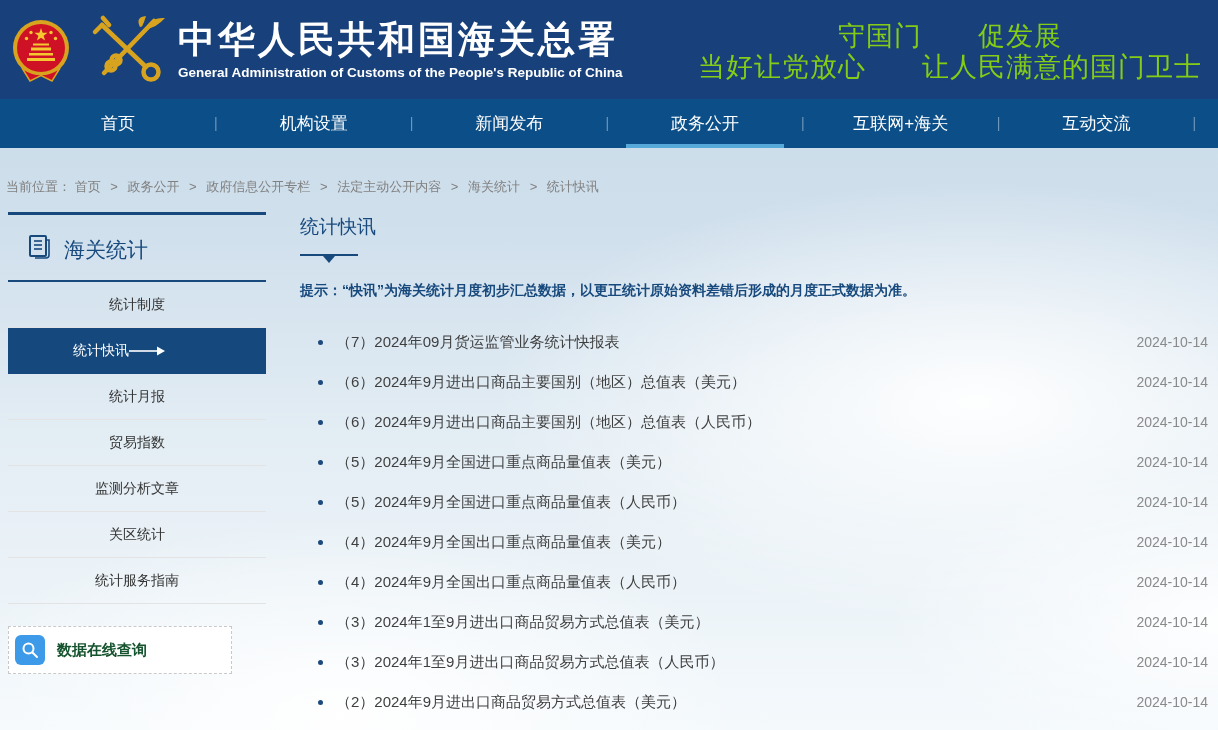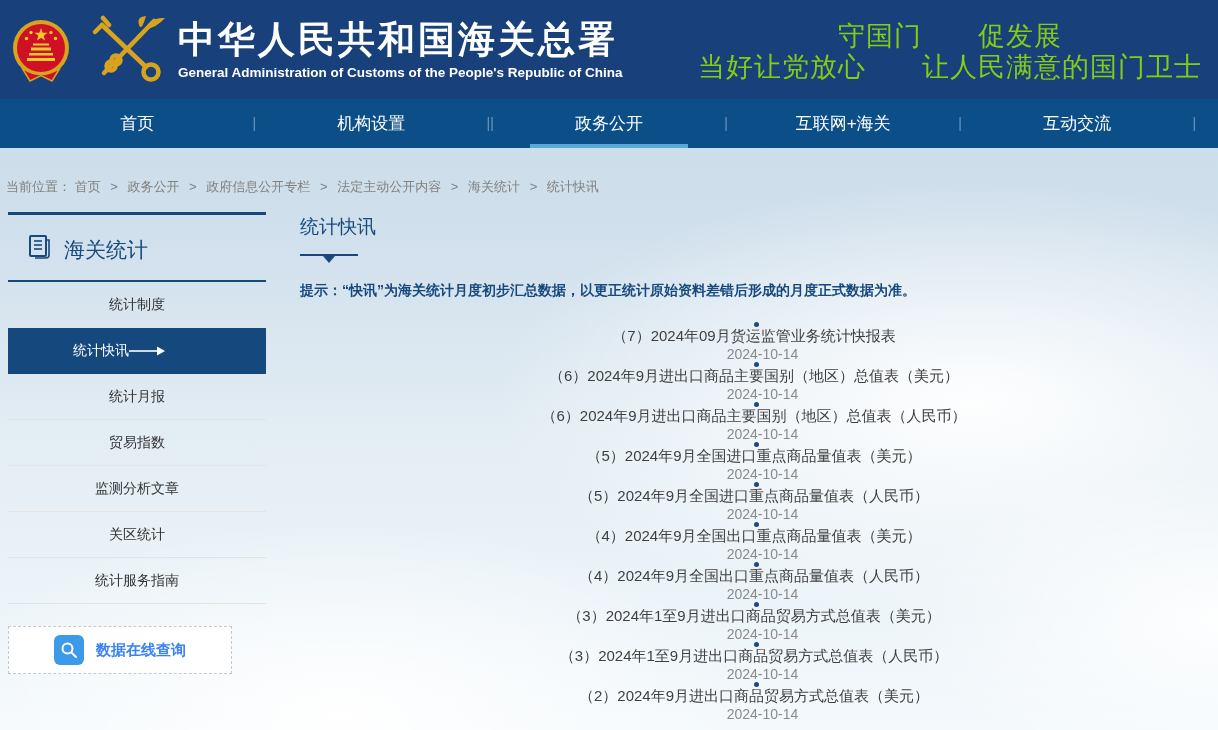--- a/index.html
+++ b/index.html
@@ -43,35 +43,35 @@
   
   .sidebar{width:258px;border-top:3px solid #17497d;flex-shrink:0;}
   .sidebar-head{display:flex;align-items:center;gap:13px;padding:19px 0 15px 20px;
     border-bottom:2px solid #17497d;color:#17497d;font-size:21px;}
   .sidebar ul{list-style:none;margin:0;padding:0;}
   .sidebar li{display:flex;align-items:center;justify-content:center;
     padding:0 20px;height:46px;font-size:14px;color:#333;
     border-bottom:1px solid #e3e3e3;cursor:pointer;box-sizing:border-box;}
   .sidebar li.active{background:#15497e;color:#fff;border-bottom:none;padding-right:56px;}
   .query-btn{margin-top:22px;width:224px;height:48px;background:#fff;
-    border:1px dashed #c9c9c9;display:flex;align-items:center;justify-content:center;
-    gap:12px;font-size:15px;font-weight:bold;color:#3b82f6;cursor:pointer;
+    border:1px dashed #c9c9c9;display:flex;align-items:center;justify-content:flex-start;
+    gap:12px;font-size:15px;font-weight:bold;color:#14532d;cursor:pointer;
     font-family:inherit;}
   .search-badge{width:30px;height:30px;background:#3d9ae8;border-radius:6px;
     display:flex;align-items:center;justify-content:center;flex-shrink:0;}
   
   .main{flex:1;margin-left:34px;min-width:0;}
   .page-title{margin:0;font-size:19px;color:#17497d;font-weight:normal;padding-top:2px;}
   .title-rule{margin-top:14px;width:58px;height:2px;background:#17497d;position:relative;}
   .title-rule .tri{position:absolute;top:2px;left:50%;transform:translateX(-50%);
     width:0;height:0;border-left:6px solid transparent;border-right:6px solid transparent;
     border-top:7px solid #17497d;}
   .tip{margin:26px 0 0 0;font-size:14px;font-weight:bold;color:#17497d;}
   .news-list{list-style:none;margin:22px 0 0 0;padding:0;}
-  .news-list li{display:flex;align-items:center;height:40px;flex-direction:column;}
+  .news-list li{display:flex;align-items:center;height:40px;}
   .dot{width:5px;height:5px;border-radius:50%;background:#1d4a7d;margin:0 13px 0 18px;flex-shrink:0;}
   .item-title{font-size:15px;color:#3f3f3f;text-decoration:none;cursor:pointer;flex:1;
     white-space:nowrap;overflow:hidden;text-overflow:ellipsis;}
   .item-date{font-size:14px;color:#8a8a8a;margin-left:17px;flex-shrink:0;}
 </style>
 </head>
 <body>
 
 <div class="page">
 
@@ -117,20 +117,21 @@
       <div>守国门　　促发展</div>
       <div>当好让党放心　　让人民满意的国门卫士</div>
     </div>
   </header>
 
   <nav class="main-nav">
     <div class="nav-item">首页</div>
     <span class="nav-sep">|</span>
     <div class="nav-item">机构设置</div>
     <span class="nav-sep">|</span>
+    <div class="nav-item">新闻发布</div>
     <span class="nav-sep">|</span>
     <div class="nav-item active">政务公开</div>
     <span class="nav-sep">|</span>
     <div class="nav-item">互联网+海关</div>
     <span class="nav-sep">|</span>
     <div class="nav-item">互动交流</div>
     <span class="nav-sep">|</span>
   </nav>
 
   <div class="breadcrumb">

